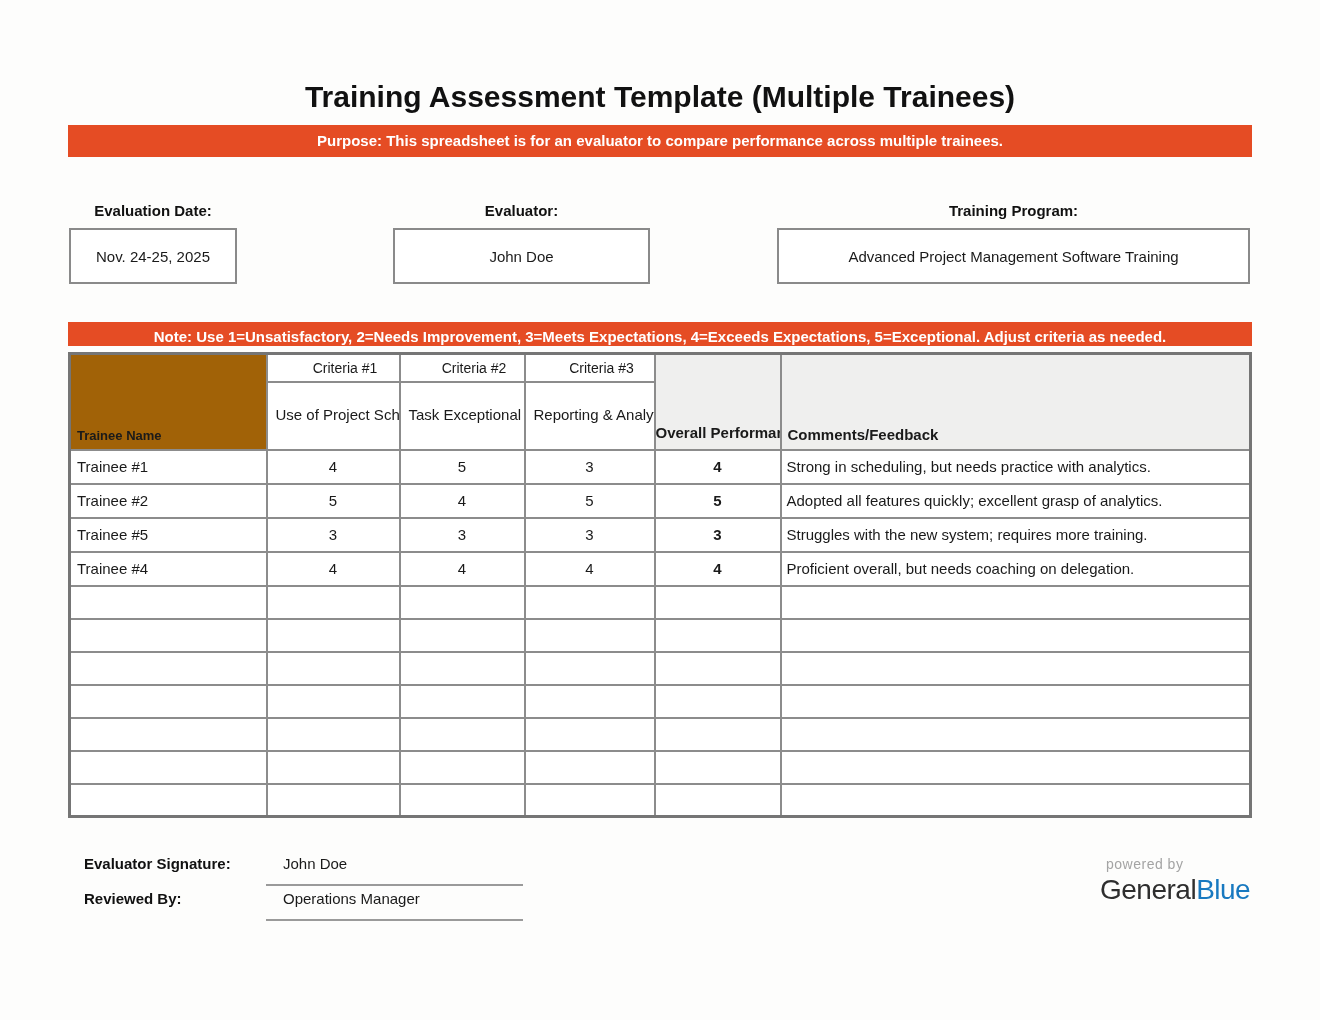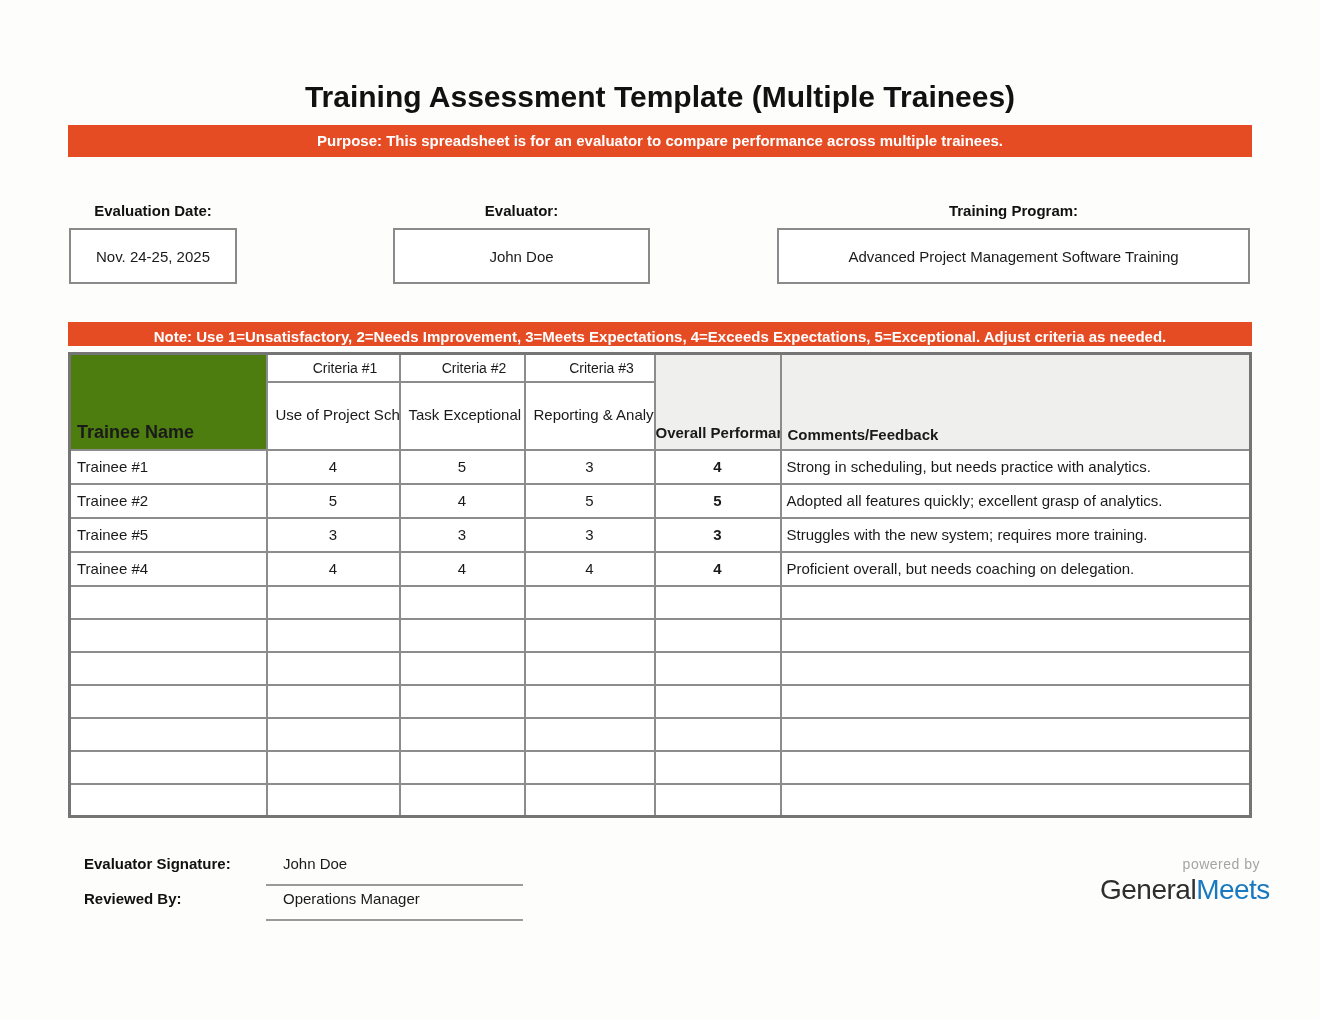--- a/index.html
+++ b/index.html
@@ -61,26 +61,26 @@
     background: #fff;
     border: 3px solid #757575;
     font-size: 15px;
   }
   table.assessment th, table.assessment td {
     border: 2px solid #8c8c8c;
     overflow: hidden;
     white-space: nowrap;
   }
   th.h-trainee {
-    background: #4d7c0f;
+    background: #a16207;
     text-align: left;
     vertical-align: bottom;
     font-weight: bold;
     padding: 0 4px 6px 6px;
-    font-size: 18px;
+    font-size: 13px;
     margin-left: 40px;
   }
   th.h-crit-top {
     background: #fff;
     font-weight: normal;
     font-size: 14px;
     text-align: center;
     height: 28px;
     vertical-align: middle;
     padding-left: 24px;
@@ -139,21 +139,20 @@
   .logo {
     position: absolute;
     left: 1100px; top: 856px;
     width: 160px;
   }
   .powered-by {
     font-size: 14px;
     color: #a4a4a4;
     letter-spacing: 0.5px;
     padding-left: 6px;
-    text-align: right;
   }
   .brand {
     font-size: 28px;
     margin-top: 2px;
     letter-spacing: -0.5px;
   }
   .brand-general { color: #2e2e2e; }
   .brand-blue    { color: #1879c0; }
 </style>
 </head>
@@ -301,14 +300,14 @@
 <span class="footer-label" style="left:84px; top:855px;">Evaluator Signature:</span>
 <span class="footer-value" style="left:283px; top:855px;">John Doe</span>
 <div class="sig-line" style="left:266px; top:884px;"></div>
 
 <span class="footer-label" style="left:84px; top:890px;">Reviewed By:</span>
 <span class="footer-value" style="left:283px; top:890px;text-align:right;">Operations Manager</span>
 <div class="sig-line" style="left:266px; top:919px;"></div>
 
 <div class="logo">
   <div class="powered-by">powered by</div>
-  <div class="brand"><span class="brand-general">General</span><span class="brand-blue">Meets</span></div>
+  <div class="brand"><span class="brand-general">General</span><span class="brand-blue">Blue</span></div>
 </div>
 
 </body></html>

